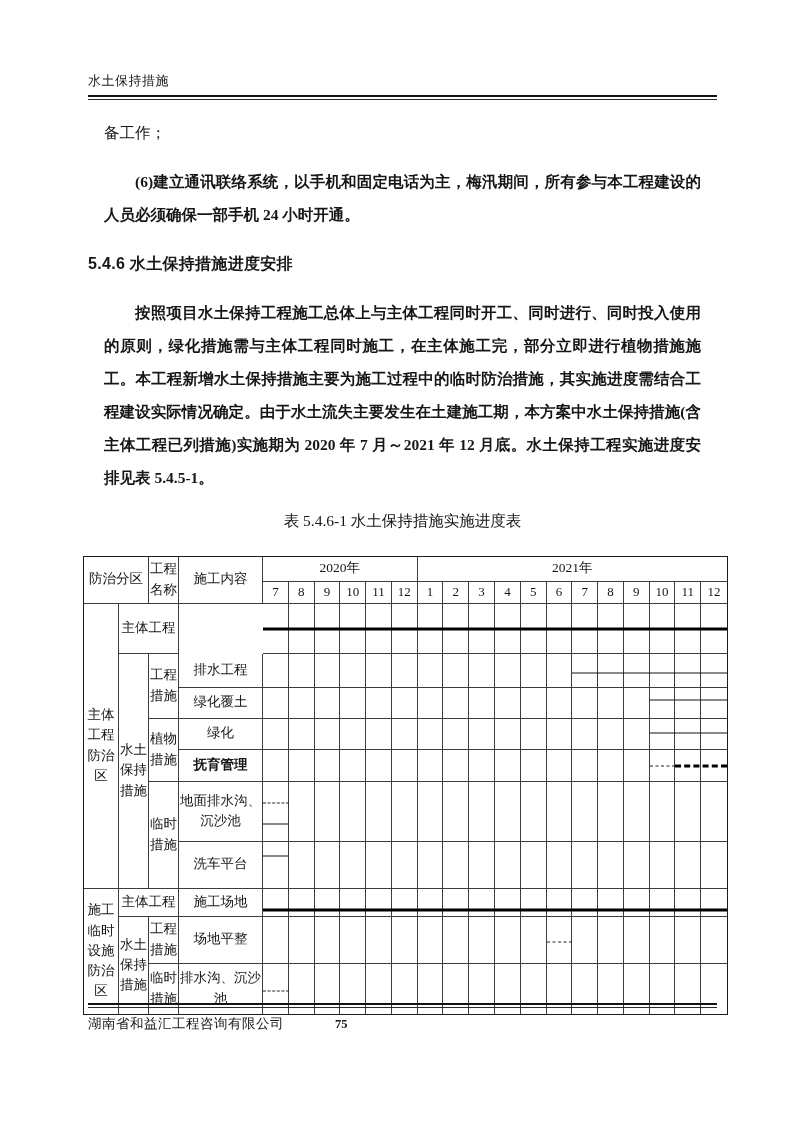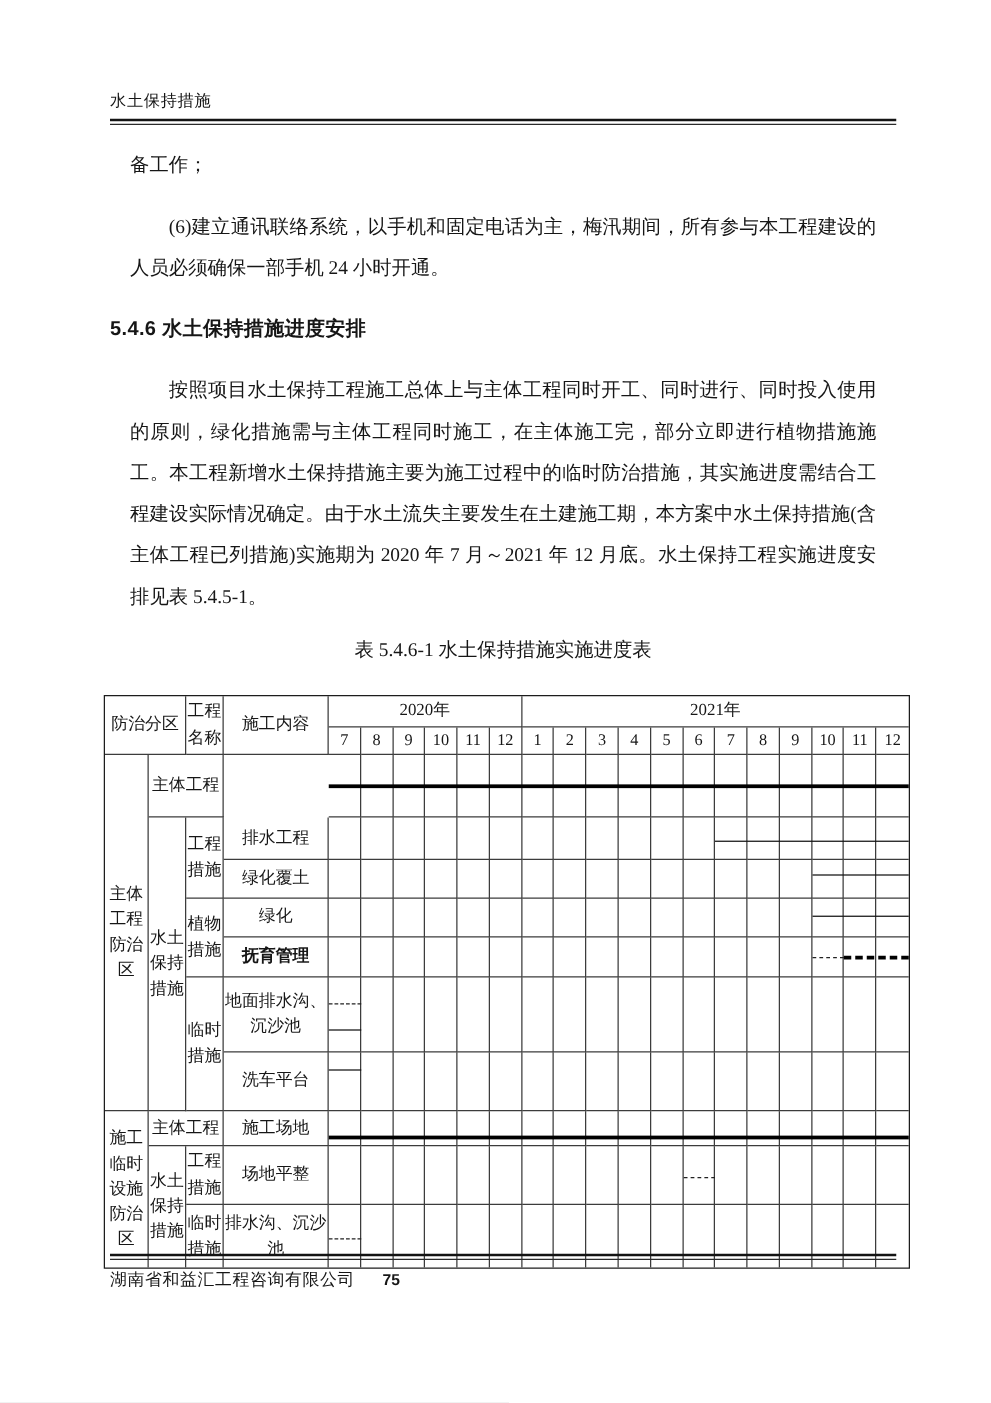--- a/index.html
+++ b/index.html
@@ -17,21 +17,21 @@
   
   .running-header{
     display:flex;justify-content:space-between;align-items:flex-end;
     padding-top:72px;font-size:13px;letter-spacing:.5px;
   }
   .header-rule{margin-top:5px;height:1.5px;border-top:2.6px solid #141414;border-bottom:1.3px solid #2a2a2a;}
 
   
   .textblock{margin-top:12px;font-size:15.5px;line-height:33px;text-align:justify;}
   .textblock p{margin:16px;}
-  p.indent{text-indent:2em;}
+  p.indent{text-indent:2em;font-weight:bold;}
   h3.sec{margin:0;font-size:16px;line-height:33px;font-weight:bold;
     font-family:"Liberation Sans","DejaVu Sans",sans-serif;letter-spacing:.3px;}
 
   .table-title{margin-top:11px;text-align:center;font-size:15.5px;line-height:22px;}
 
   
   .gantt-wrap{margin-top:7px;margin-left:-5px;}
   .grid{
     display:grid;
     width:643px;
@@ -85,22 +85,22 @@
   .bar-line.thick      {border-top:3.6px solid #000;}
   .bar-line.solid      {border-top:1.7px solid #141414;}
   .bar-line.dotted     {border-top:1.8px dashed #222;}
   .bar-line.bold-dashed{border-top:3.6px dashed #000;}
 
   
   .footer{position:absolute;left:88px;right:76px;top:1003px;}
   .footer-rule{height:1.5px;border-top:2.6px solid #141414;border-bottom:1.3px solid #2a2a2a;}
   .footer-row{display:flex;align-items:baseline;margin-top:7px;}
   .footer-company{font-size:13.5px;letter-spacing:.5px;text-align:right;}
-  .footer-page{margin-left:22px;font-size:12.5px;font-weight:bold;
-    font-family:Liberation Sans, sans-serif;}
+  .footer-page{margin-left:51px;font-size:12.5px;font-weight:bold;
+    font-family:Liberation Serif, serif;}
 </style>
 </head>
 <body>
 
 <div class="page">
   <div class="inner">
     <div class="running-header">
       <span>水土保持措施</span>
     </div>
     <div class="header-rule"></div>

